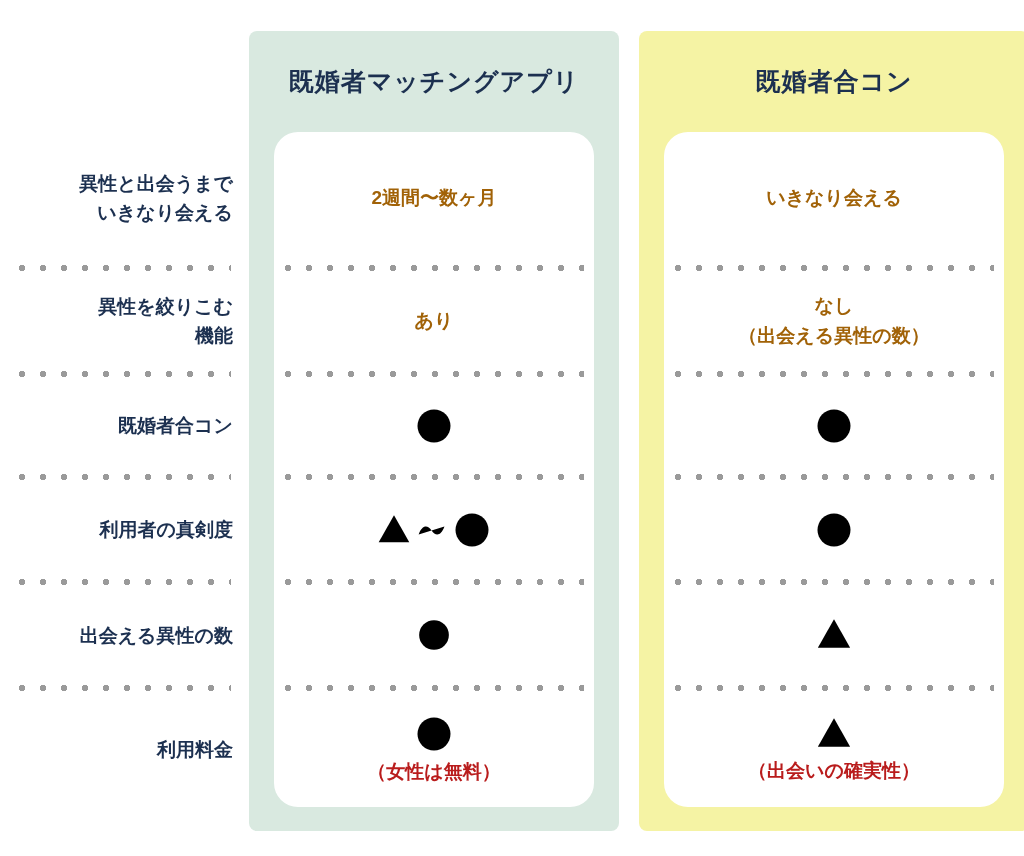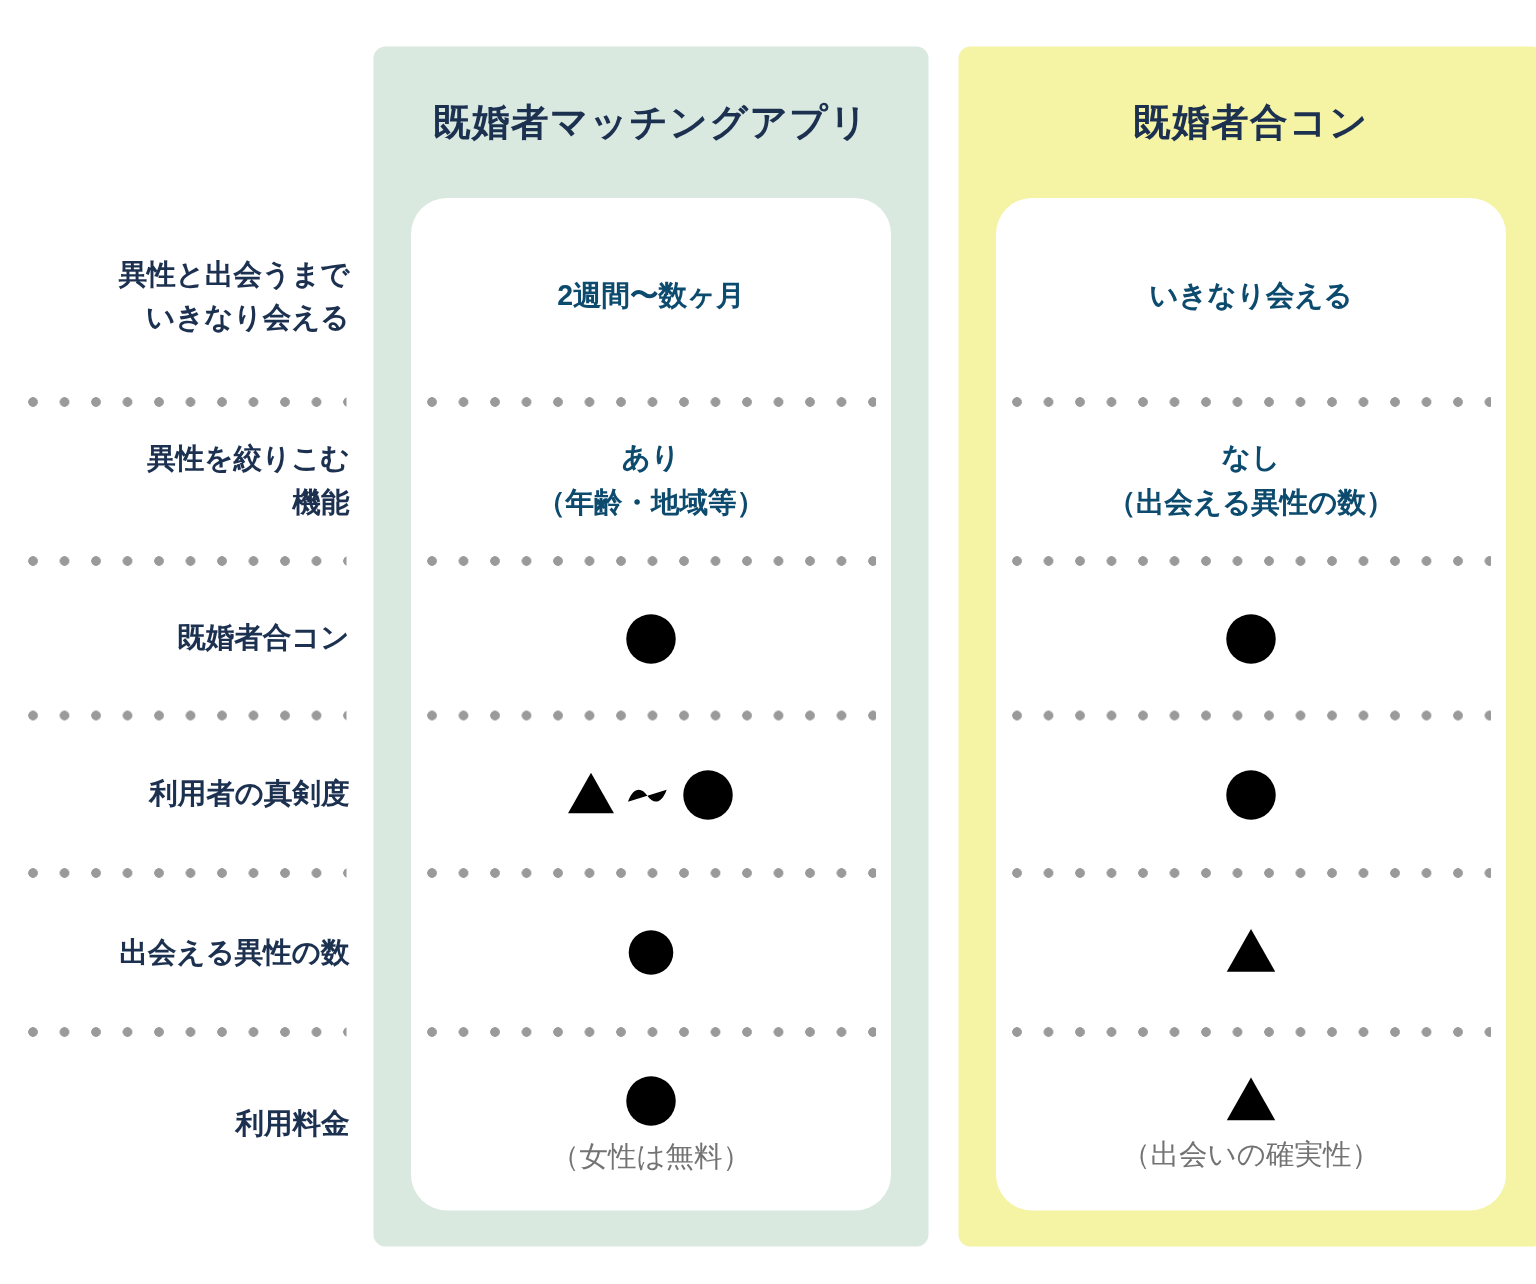--- a/index.html
+++ b/index.html
@@ -21,22 +21,22 @@
 
   
   .panel{position:absolute;top:31px;height:800px;border-radius:8px;box-sizing:border-box;}
   .panel-green{left:233px;width:370px;background:#d9e9e0;margin-left:16px;}
   .panel-yellow{left:639px;width:390px;background:#f5f3a4;}
   .panel-header{height:101px;display:flex;align-items:center;justify-content:center;
                 font-size:25px;font-weight:bold;letter-spacing:1px;color:#1c3050;}
   .inner-card{margin:0 25px;height:675px;background:#ffffff;border-radius:24px;box-sizing:border-box;}
   .inner-card .sep{box-sizing:border-box;margin:0 auto;width:calc(100% - 20px);}
 
-  .vline{font-size:19px;line-height:30px;font-weight:bold;color:#0c4a6e;}
-  .caption{font-size:19px;line-height:28px;font-weight:normal;color:#737373;margin-top:4px;}
+  .vline{font-size:19px;line-height:30px;font-weight:bold;color:#a16207;}
+  .caption{font-size:19px;line-height:28px;font-weight:bold;color:#b91c1c;margin-top:4px;}
 
   
   .sym-row{display:flex;align-items:center;justify-content:center;gap:4px;}
   .sym{display:block;}
 </style>
 </head>
 <body>
 
 <svg width="0" height="0" style="position:absolute">
   <defs>
@@ -88,21 +88,20 @@
 
   <div class="panel panel-green">
     <div class="panel-header">既婚者マッチングアプリ</div>
     <div class="inner-card rows-grid">
       <div class="cell">
         <div class="vline">2週間〜数ヶ月</div>
       </div>
       <div class="sep"></div>
       <div class="cell">
         <div class="vline">あり</div>
-        <div class="vline">（年齢・地域等）</div>
       </div>
       <div class="sep"></div>
       <div class="cell">
         <svg class="sym" width="40" height="40" viewBox="0 0 40 40">
             <use href="#g-circle"></use>
           </svg>
       </div>
       <div class="sep"></div>
       <div class="cell">
         <div class="sym-row">

